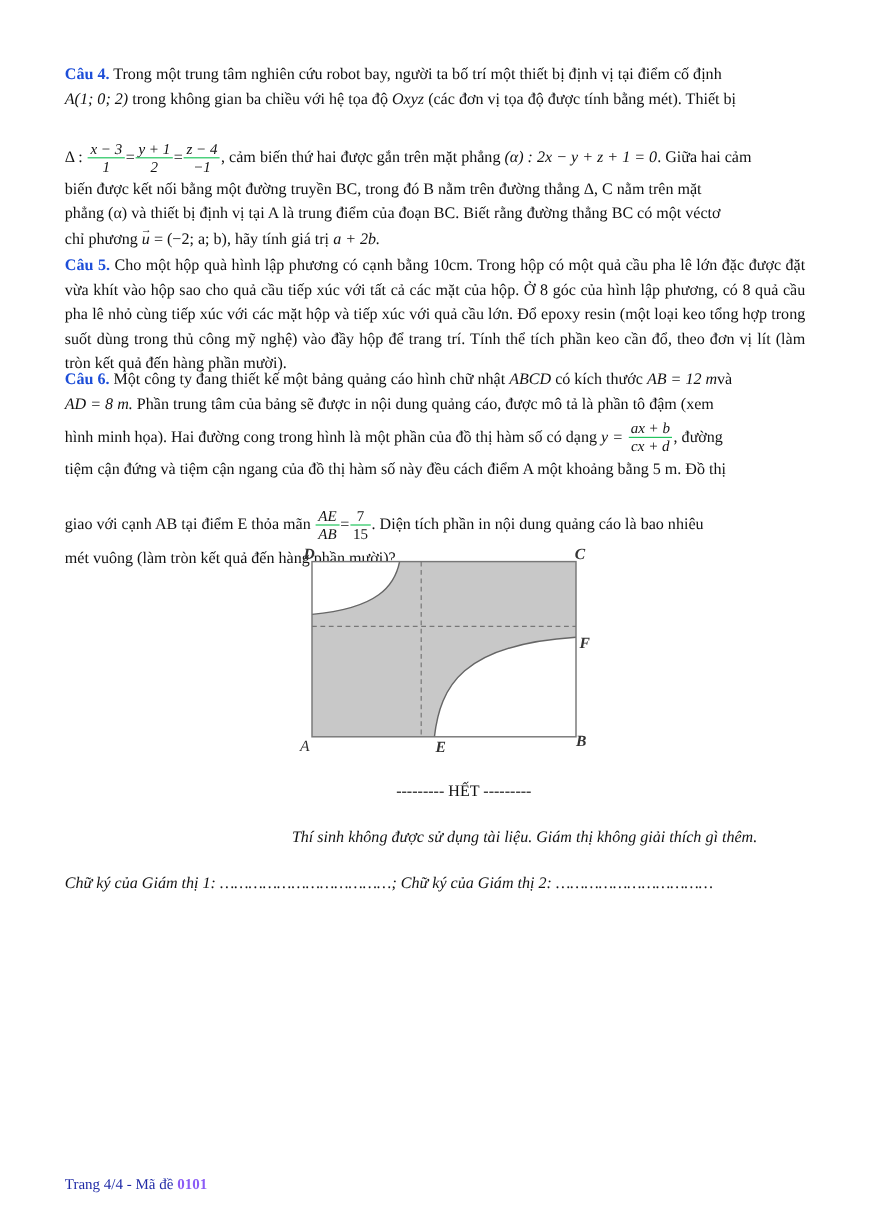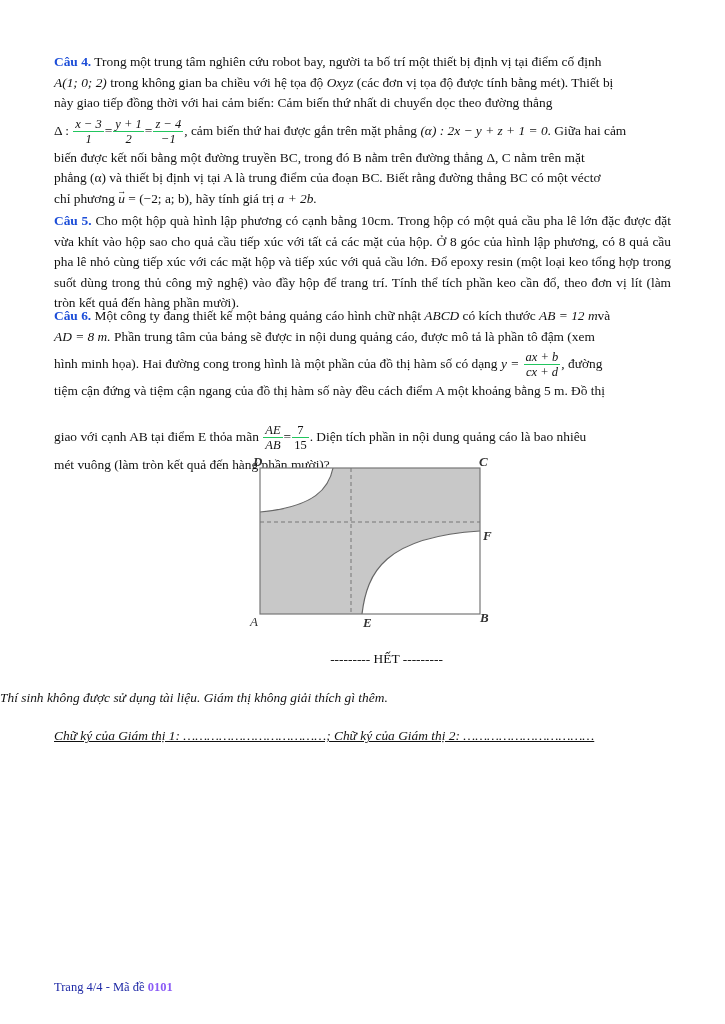--- a/index.html
+++ b/index.html
@@ -30,42 +30,42 @@
   }
   #figure { position: absolute; left: 245px; top: 452px; width: 260px; height: 182px; }
   .plabel {
     position: absolute; font-family: "Liberation Serif", serif;
     font-style: italic; font-weight: bold; font-size: 13px; color: #333;
   }
   #het {
     position: absolute; top: 651px; left: 0; width: 725px; text-align: center; font-size: 13.4px; margin-left: 24px;
   }
   #note {
-    position: absolute; top: 690px; left: 0; width: 631px; text-align: left;
+    position: absolute; top: 690px; left: 0; width: 631px; text-align: right;
     font-style: italic; font-size: 13.4px;
   }
   #sign {
-    position: absolute; top: 728px; left: 54px; width: 640px; font-style: italic; font-size: 13.4px; text-decoration: underline;
+    position: absolute; top: 728px; left: 54px; width: 640px; font-style: italic; font-size: 13.4px;
   }
   #footer {
     position: absolute; top: 980px; left: 54px; font-size: 12.5px; color: #1f2aa6;
   }
   #footer .code { color: #8b5cf6; font-weight: bold; }
 </style>
 </head>
 <body>
 
 <div id="q4" class="para">
   <span class="qlabel">Câu 4.</span>
   <span>Trong một trung tâm nghiên cứu robot bay, người ta bố trí một thiết bị định vị tại điểm cố định</span><br>
   <span class="m">A(1; 0; 2)</span>
   <span>trong không gian ba chiều với hệ tọa độ</span>
   <span class="m">Oxyz</span>
   <span>(các đơn vị tọa độ được tính bằng mét). Thiết bị</span><br>
-  <span>này giao tiếp đồng thời với hai cảm biến: Cảm biến thứ nhất di chuyển dọc theo đường thẳng</span><br>
+  <br>
   <span class="tall" style="display:inline-block;line-height:34px;">
     <span>Δ :</span>
     <span class="frac m"><span class="num">x − 3</span><span class="den">1</span></span>=<span class="frac m"><span class="num">y + 1</span><span class="den">2</span></span>=<span class="frac m"><span class="num">z − 4</span><span class="den">−1</span></span><span>, cảm biến thứ hai được gắn trên mặt phẳng</span>
     <span class="m">(α) : 2x − y + z + 1 = 0</span><span>. Giữa hai cảm</span>
   </span><br>
   <span>biến được kết nối bằng một đường truyền BC, trong đó B nằm trên đường thẳng Δ, C nằm trên mặt</span><br>
   <span>phẳng (α) và thiết bị định vị tại A là trung điểm của đoạn BC. Biết rằng đường thẳng BC có một véctơ</span><br>
   <span>chỉ phương</span>
   <span class="vec">u</span><span> = (−2; a; b)</span><span>, hãy tính giá trị</span>
   <span class="m">a + 2b.</span>

